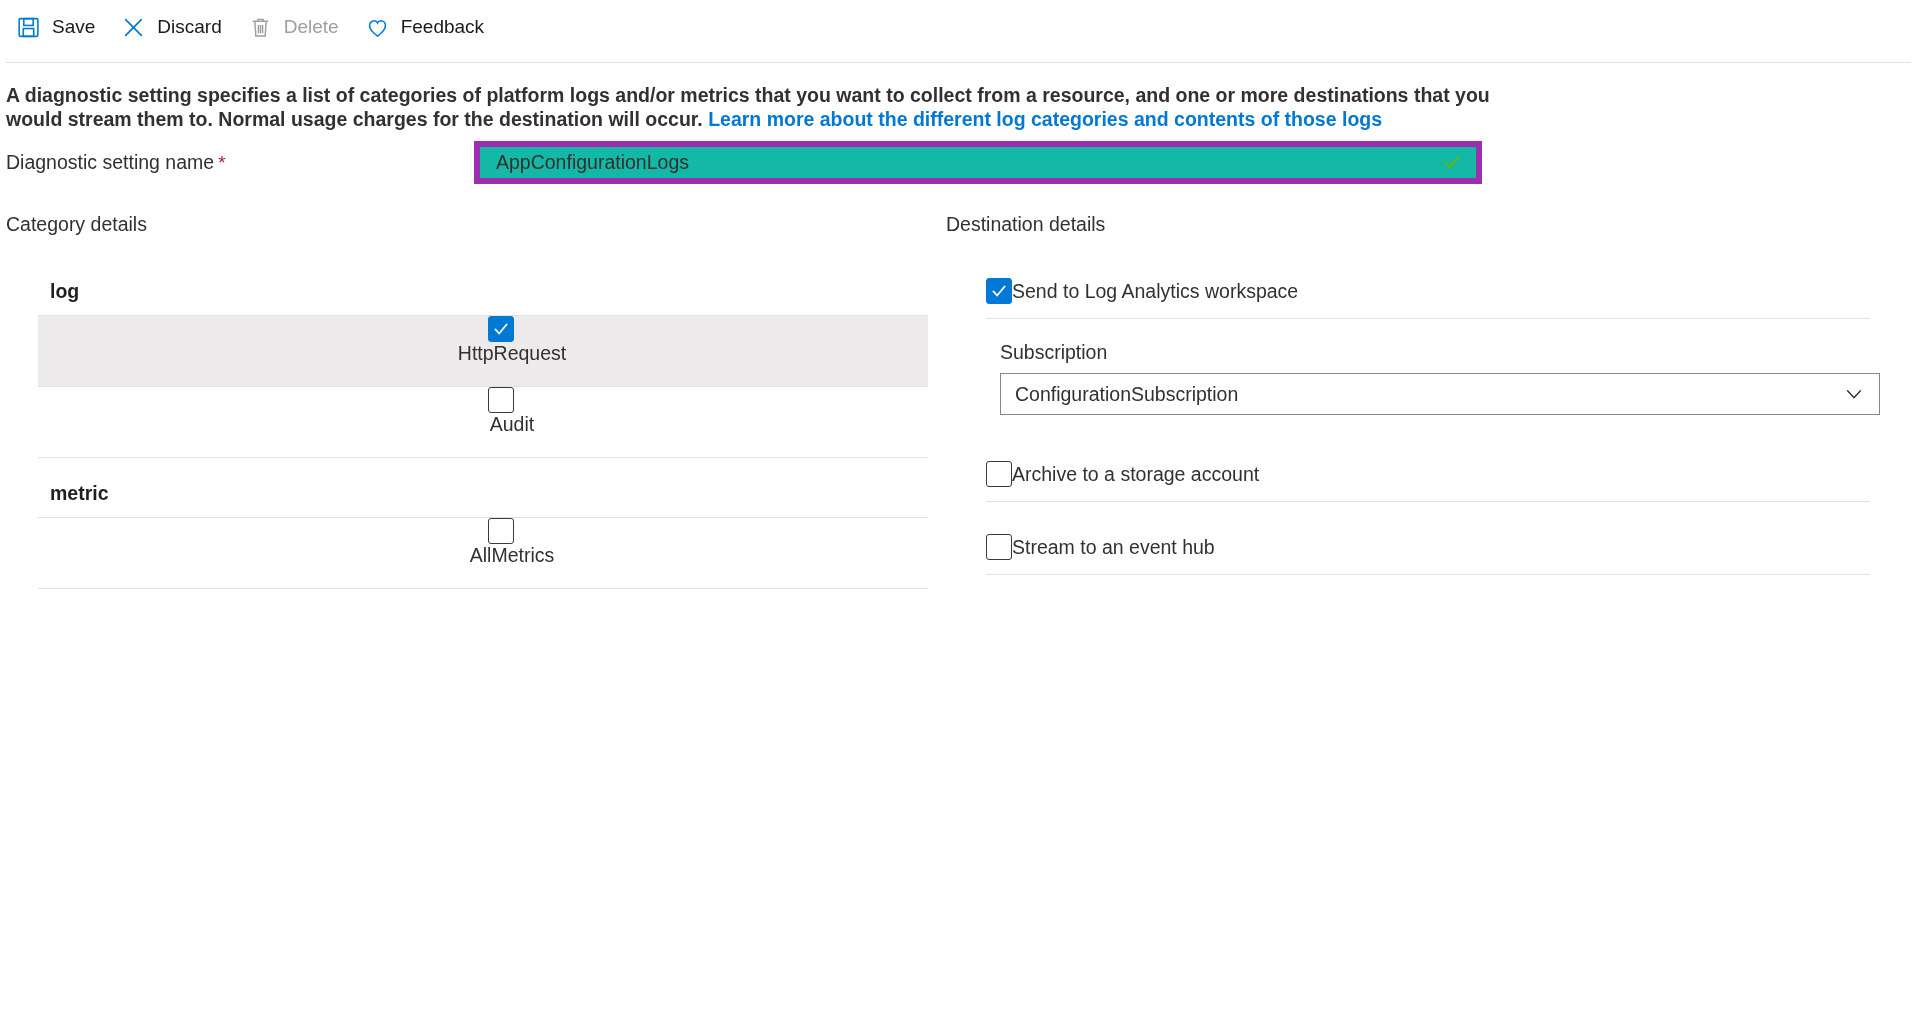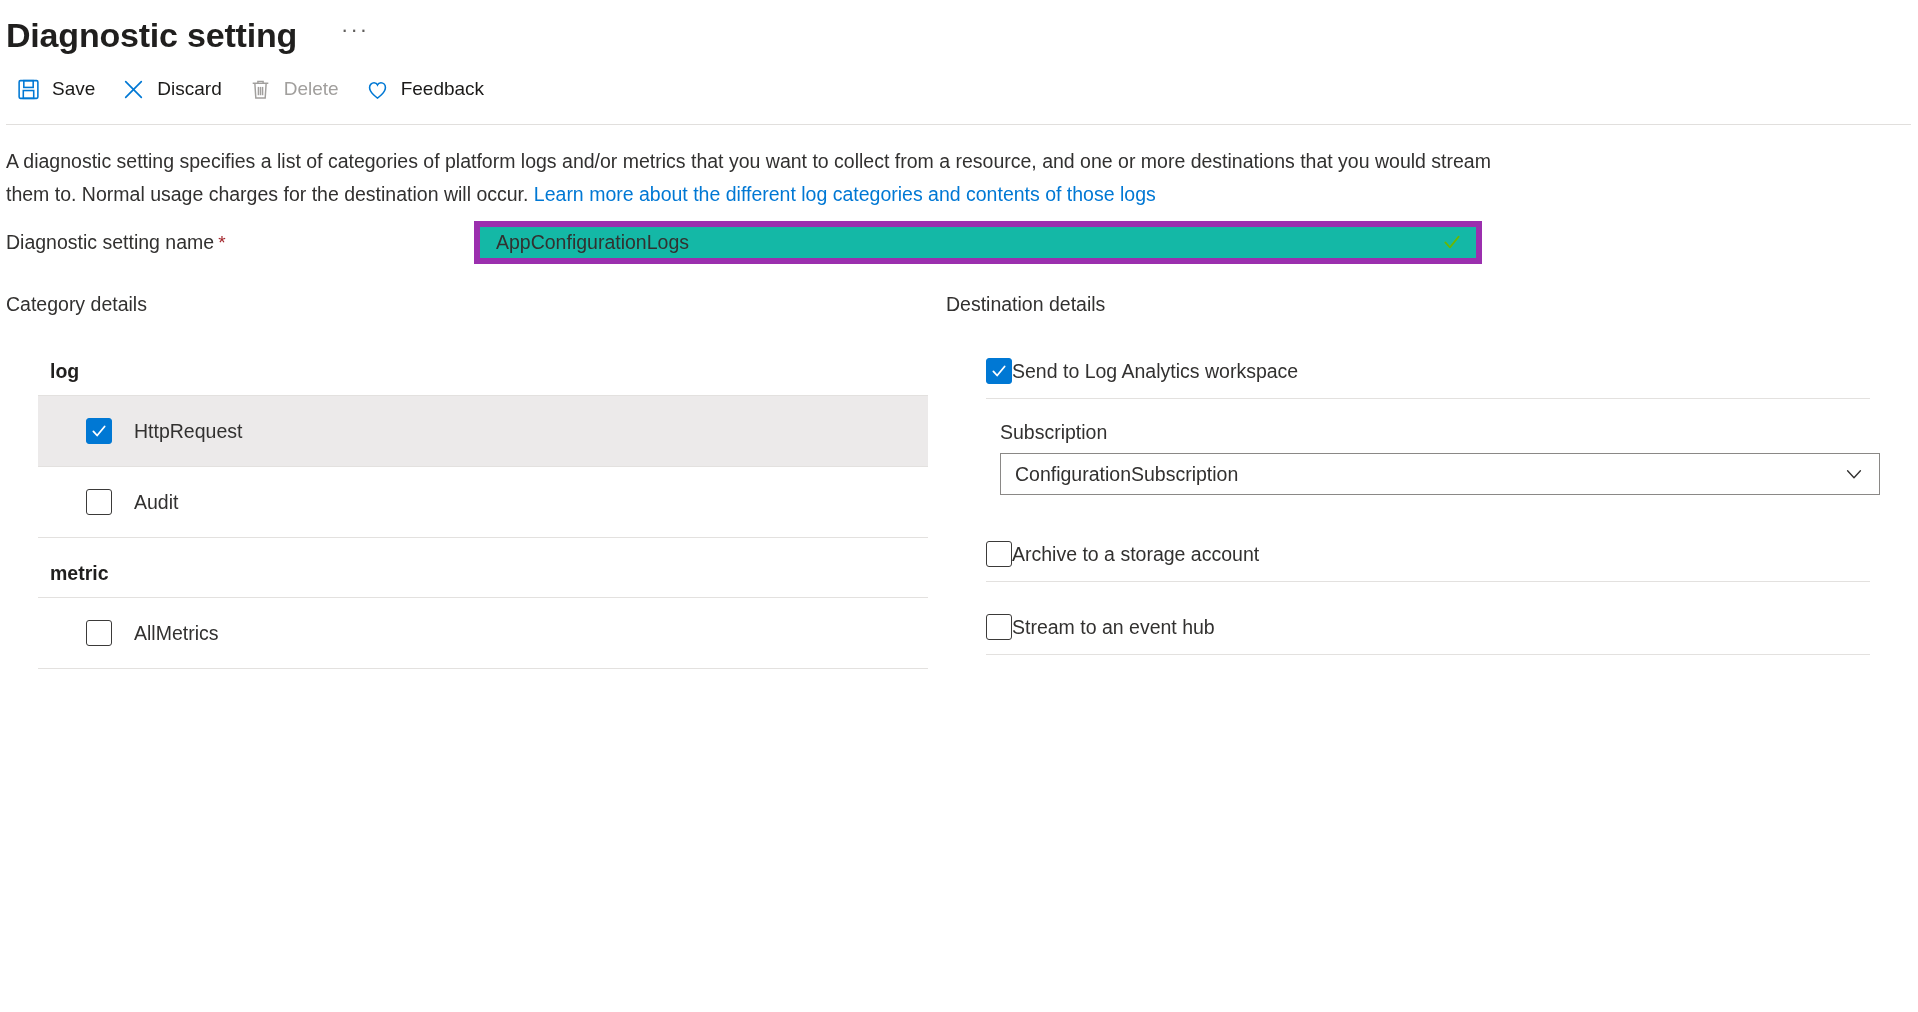--- a/index.html
+++ b/index.html
@@ -67,23 +67,24 @@
     height: 1px;
     background: #e1dfdd;
     margin: 8px 6px 0 6px;
     width: 1905px;
   }
 
   
   .description {
     padding: 20px 6px 0 6px;
     font-size: 19.5px;
-    line-height: 33px;
+    line-height: 24px;
     color: #323130;
     max-width: 1500px;
+    font-weight: bold;
   }
   .description a { color: #0078d4; text-decoration: none; cursor: pointer; }
 
   
   .name-row {
     display: flex;
     align-items: center;
     padding: 18px 6px 16px 6px;
     height: 60px;
   }
@@ -145,21 +146,22 @@
     font-size: 19.5px;
     font-weight: 700;
     color: #201f1e;
     padding: 0 0 12px 12px;
   }
   .hr { height: 1px; background: #e3e1df; width: 100%; }
   .cat-row {
     display: flex;
     align-items: center;
     height: 70px;
-    padding-left: 48px;
+    padding-left: 36px;
+    flex-direction: column;
   }
   .cat-row.selected { background: #eceaea; }
   .cat-row .cat-label {
     font-size: 19.5px;
     color: #323130;
     margin-left: 22px;
   }
   .cat-group-label.metric { padding-top: 24px; }
 
   
@@ -230,24 +232,20 @@
   }
   .chev svg { display: block; width: 22px; height: 22px; }
   .spacer-18 { height: 18px; }
   .spacer-26 { height: 26px; }
 </style>
 </head>
 <body>
 
 <div class="page">
 
-  <div class="title-row">
-    <div class="page-title">Diagnostic setting</div>
-    <div class="ellipsis-btn">···</div>
-  </div>
 
   <div class="command-bar">
 
     <div class="cmd">
       <span class="ico">
         <svg viewBox="0 0 24 24" fill="none" stroke="#0078d4" stroke-width="1.5">
           <rect x="3" y="3.5" width="18" height="17" rx="1.2"></rect>
           <rect x="7.5" y="3.5" width="9" height="6.5"></rect>
           <rect x="7" y="13" width="10" height="7.5"></rect>
         </svg>

